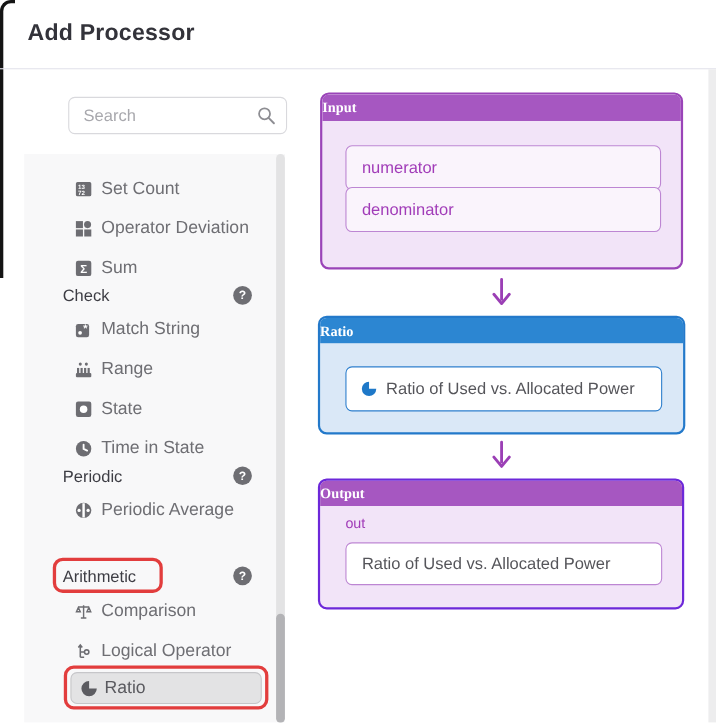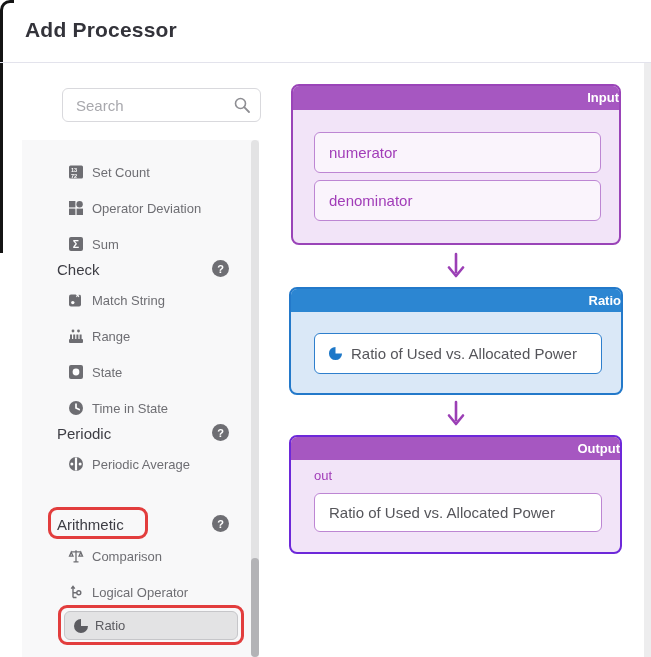--- a/index.html
+++ b/index.html
@@ -23,48 +23,48 @@
   .search-wrap input::placeholder { color:#a8a8ad; }
   .search-ic { position:absolute; right:10px; top:8px; width:18px; height:18px; }
 
   
   .list { position:absolute; left:22px; top:140px; width:237px; height:517px; background:#f8f8f9; }
   .track { position:absolute; left:229px; top:0; width:8px; height:517px; background:#e3e3e4; border-radius:4px; }
   .thumb { position:absolute; left:229px; top:418px; width:8px; height:99px; background:#b3b3b6; border-radius:4px; }
   .row { position:absolute; left:0; width:226px; height:26px; display:flex; align-items:center; }
   .row.item { padding-left:46px; }
   .row.item .ic { width:16px; height:16px; display:inline-flex; margin-right:8px; flex:none; }
-  .row.item .lbl { font-size:13px; color:#6e6e73; white-space:nowrap; }
+  .row.item .lbl { font-size:16px; color:#6e6e73; white-space:nowrap; }
   .row.cat { padding-left:35px; }
   .row.cat .clbl { font-size:15px; color:#3d3d44; }
   .help { position:absolute; right:19px; top:4px; width:17px; height:17px; border-radius:50%;
     background:#6e6e73; color:#fff; font-size:11px; font-weight:700; display:flex;
     align-items:center; justify-content:center; }
   .row.sel { left:42px; top:471px; width:174px; height:29px; background:#e3e3e4;
     border:1px solid #c6c6c9; border-radius:6px; padding-left:8px; }
   .row.sel .ic { margin-right:6px; }
   .row.sel .lbl { color:#5a5a5f; }
   .anno { position:absolute; border:3px solid #e23d3d; border-radius:9px; pointer-events:none; }
   .anno1 { left:26px; top:367px; width:100px; height:32px; }
   .anno2 { left:36px; top:465px; width:186px; height:40px; }
 
   
   .dbox { position:absolute; border-radius:8px; overflow:hidden; }
-  .dbox .dhead { color:#fff; font-size:13px; font-weight:700; text-align:right; }
+  .dbox .dhead { color:#fff; font-size:13px; font-weight:700; text-align:left;font-family:Liberation Serif, serif; }
   .box-input  { left:291px; top:84px;  width:330px; height:161px; border:2px solid #9a44b8; background:#f2e4f8; }
   .box-input .dhead  { height:24px; line-height:24px; background:#a657c1; }
   .box-ratio  { left:289px; top:287px; width:334px; height:108px; border:2px solid #2379ca; background:#dae8f7; }
   .box-ratio .dhead  { height:23px; line-height:23px; background:#2c86d2; }
   .box-output { left:289px; top:435px; width:333px; height:119px; border:2px solid #6d28d9; background:#f2e4f8; }
   .box-output .dhead { height:23px; line-height:23px; background:#a657c1; }
 
   .pfield { position:absolute; left:21px; width:287px; height:41px; background:#faf4fc;
     border:1px solid #bd86d3; border-radius:6px; line-height:39px; padding-left:14px;
     font-size:15px; color:#a13cb8; }
-  .pf1 { top:46px; } .pf2 { top:94px; }
+  .pf1 { top:46px; } .pf2 { top:84px; }
   .rfield { position:absolute; left:23px; top:44px; width:288px; height:41px; background:#fff;
     border:1px solid #2e7fcd; border-radius:6px; display:flex; align-items:center; padding-left:13px;
     font-size:15px; color:#55555a; }
   .rfield .ic { width:15px; height:15px; margin-right:8px; flex:none; }
   .out-lbl { position:absolute; left:23px; top:31px; font-size:13px; color:#a13cb8; }
   .ofield { position:absolute; left:23px; top:56px; width:288px; height:39px; background:#fff;
     border:1px solid #bd86d3; border-radius:6px; line-height:37px; padding-left:14px;
     font-size:15px; color:#55555a; }
   .arrow { position:absolute; width:22px; height:28px; }
   .ar1 { left:445px; top:252px; } .ar2 { left:445px; top:400px; }

